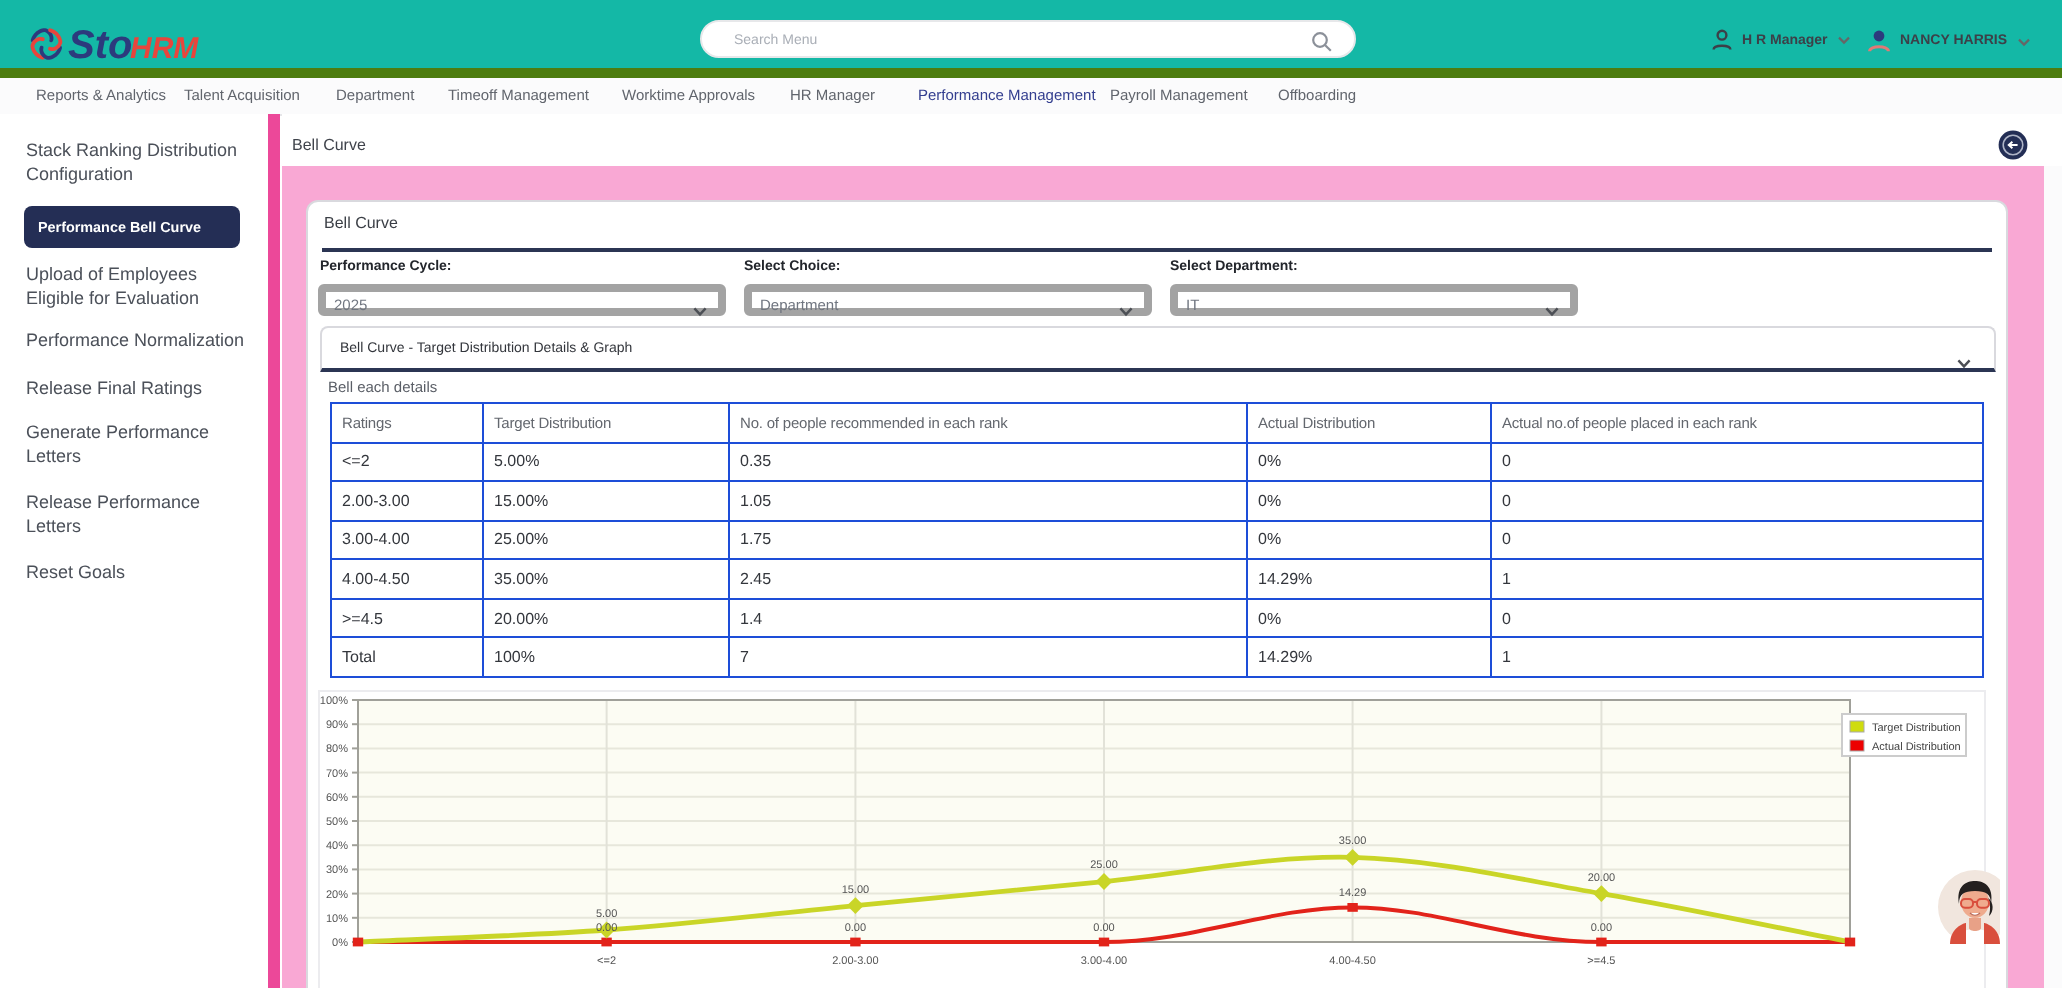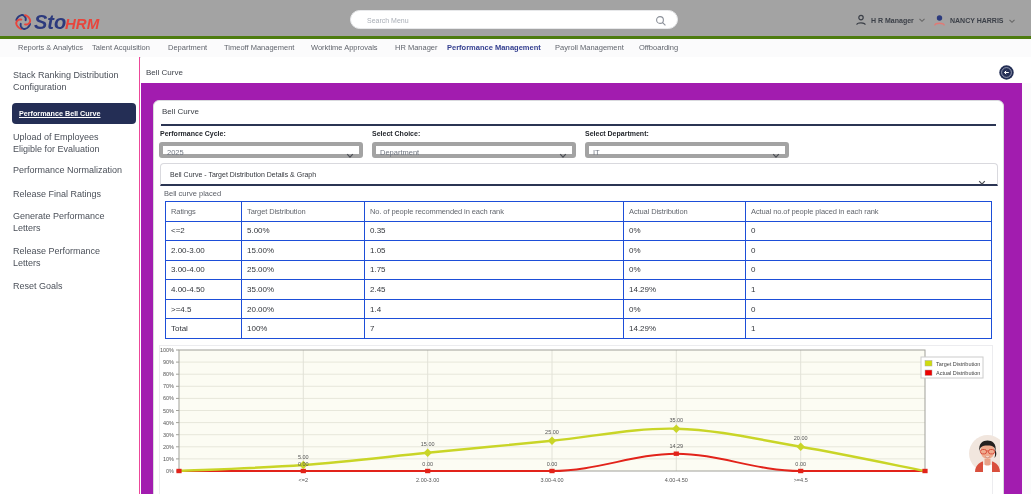--- a/index.html
+++ b/index.html
@@ -1,38 +1,38 @@
 <!DOCTYPE html>
 <html><head>
 <meta charset="utf-8">
 <style>
 * { margin:0; padding:0; box-sizing:border-box; }
 html,body { width:1031px; height:494px; overflow:hidden; }
 body { font-family:"Liberation Sans", sans-serif; background:#fff; position:relative; }
 
 
-#topbar { position:absolute; left:0; top:0; width:1031px; height:39px; background:#a3a3a3; border-bottom:3px solid #4d7c0f; }
+#topbar { position:absolute; left:0; top:0; width:1031px; height:39px; background:#14b8a6; border-bottom:5px solid #4d7c0f; }
 #searchbox { position:absolute; left:350px; top:10px; width:328px; height:19px; border:1px solid #e7e8ea; border-radius:10px; background:#fff; }
 #searchbox .ph { position:absolute; left:16px; top:6px; font-size:7px; color:#a9aeb6; }
 #searchbox svg { position:absolute; right:10px; top:3.5px; }
 .usr { position:absolute; top:14px; display:flex; align-items:center; gap:4px; font-size:7px; color:#3c4048; font-weight:600; white-space:nowrap; }
 
 
 #nav { position:absolute; left:0; top:39px; width:1031px; height:19px; background:#fbfbfc; border-bottom:1px solid #e6e6e9; }
 #nav .it { position:absolute; top:4px; font-size:7.5px; color:#61656d; white-space:nowrap; }
-#nav .active { color:#333e8f; font-weight:bold; }
+#nav .active { color:#333e8f; font-weight:normal;margin-left:12px; }
 #nav .underline { position:absolute; left:444px; top:18px; width:101px; height:2px; background:#39418f; }
 
 
-#sidebar { position:absolute; left:0; top:57px; width:140px; height:437px; background:#fff; border-right:1px solid #ec4899; }
+#sidebar { position:absolute; left:0; top:57px; width:140px; height:437px; background:#fff; border-right:6px solid #ec4899; }
 #sidebar .sit { position:absolute; left:13px; font-size:9px; line-height:11.5px; color:#4b5059; white-space:nowrap; }
-#sidebar .pill { position:absolute; left:12px; top:46px; width:124px; height:21px; background:#242e55; border-radius:4px; color:#fff; font-size:7.2px; font-weight:bold; line-height:21px; padding-left:7px; white-space:nowrap;text-decoration:underline; }
-
-
-#content { position:absolute; left:141px; top:57px; width:890px; height:437px; background:#a21caf; }
+#sidebar .pill { position:absolute; left:12px; top:46px; width:108px; height:21px; background:#242e55; border-radius:4px; color:#fff; font-size:7.2px; font-weight:bold; line-height:21px; padding-left:7px; white-space:nowrap; }
+
+
+#content { position:absolute; left:141px; top:57px; width:890px; height:437px; background:#f9a8d4; }
 #crumb { position:absolute; left:0; top:0; width:890px; height:26px; background:#fff; }
 #crumb .t { position:absolute; left:5px; top:11px; font-size:8px; color:#3f434b; }
 #backbtn { position:absolute; left:858px; top:8px; width:15px; height:15px; }
 
 #card { position:absolute; left:12px; top:43px; width:851px; height:460px; background:#fff; border:1px solid #d9d9de; border-radius:6px; }
 #card .title { position:absolute; left:8px; top:6px; font-size:8px; color:#3a3e45; }
 #card .titleline { position:absolute; left:7px; top:23px; width:835px; height:1.5px; background:#2b3553; }
 
 .lbl { position:absolute; top:29px; font-size:7px; font-weight:bold; color:#23262c; }
 .sel { position:absolute; top:41px; width:204px; height:16px; border:4px solid #a3a3a3; border-radius:3px; background:#fff; font-size:7.5px; color:#707680; line-height:14px; padding-left:4px; }
@@ -152,21 +152,21 @@
             <path d="M1.2 1.2 L4 4.2 L6.8 1.2" fill="none" stroke="#4c4f55" stroke-width="1.2"></path>
           </svg></span></div>
 
     <div id="acc">
       <span class="t">Bell Curve - Target Distribution Details &amp; Graph</span>
       <span class="ch"><svg width="8" height="6" viewBox="0 0 8 6">
             <path d="M1.2 1.2 L4 4.2 L6.8 1.2" fill="none" stroke="#4c4f55" stroke-width="1.2"></path>
           </svg></span>
     </div>
 
-    <div id="bcd">Bell curve placed</div>
+    <div id="bcd">Bell each details</div>
 
     <table id="tbl">
       <colgroup>
           <col style="width:76px">
           <col style="width:123px">
           <col style="width:259px">
           <col style="width:122px">
           <col>
         </colgroup>
       <tbody>

